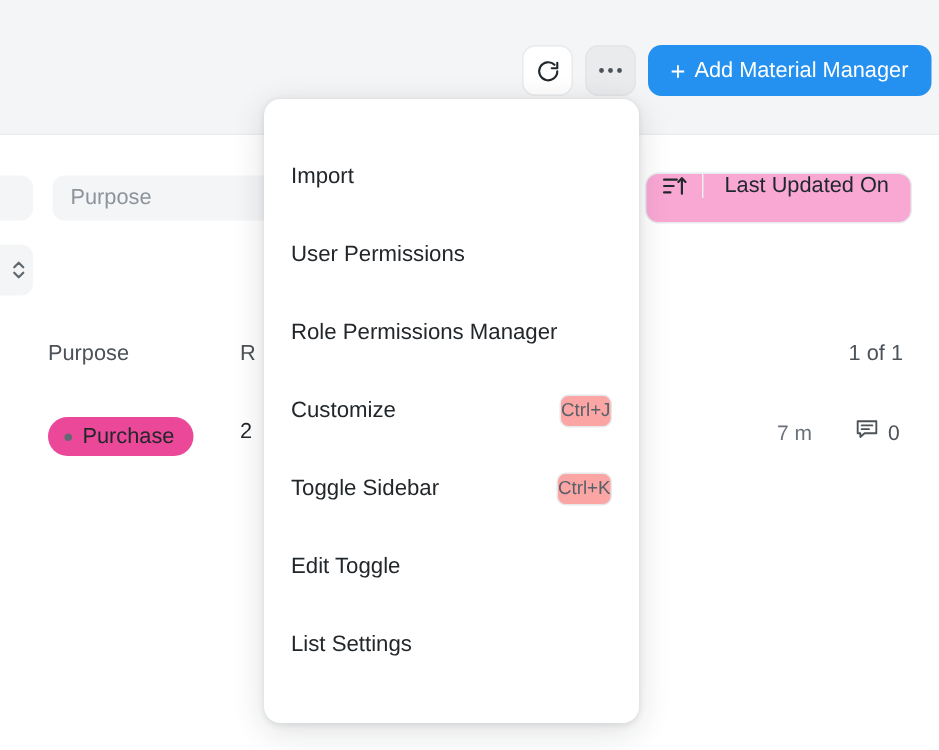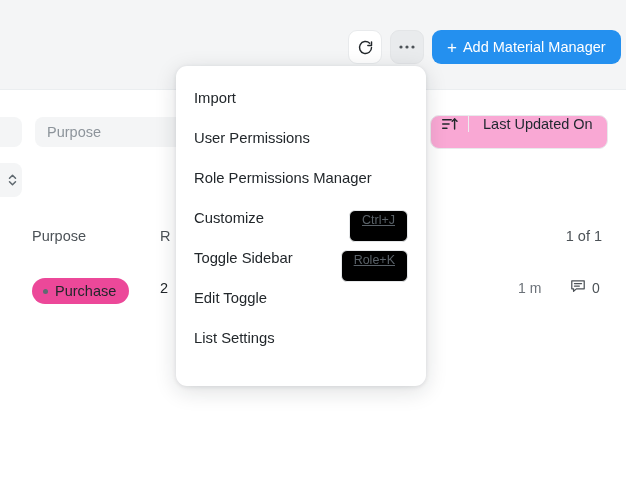--- a/index.html
+++ b/index.html
@@ -110,29 +110,28 @@
   }
 
   
   .menu {
     position: absolute; left: 176px; top: 66px; width: 250px;
     background: #ffffff; border-radius: 11px;
     box-shadow: 0 5px 22px rgba(23,30,38,0.14), 0 1px 4px rgba(23,30,38,0.10);
     padding: 16px 0 16px; z-index: 30;
   }
   .menu-item {
-    display: flex; justify-content: space-between;
-    height: 32px; padding: 0 18px; margin: 8px 0;
+    display: flex; align-items: center; justify-content: space-between;
+    height: 32px; padding: 0 18px; margin: 20px 0;
     font-size: 14.8px; color: #22272b; cursor: pointer; white-space: nowrap;
   }
   .kbd {
-    background: #000000; border: 1px solid #e6e8ea; border-radius: 6px;
-    padding: 3px 12px 4px; font-size: 12.5px; color: #596168; line-height: 1;
+    background: #fca5a5; border: 1px solid #e6e8ea; border-radius: 6px;
+    padding: 3px 0 4px; font-size: 12.5px; color: #596168; line-height: 1;
     font-family: "Liberation Sans", sans-serif;
-    text-decoration: underline;
   }
 </style>
 </head>
 <body>
 
 <div id="app">
 
   <div class="header-band"></div>
 
   <div class="toolbar">
@@ -195,21 +194,21 @@
     <div class="col-r-head">R</div>
     <div class="count-label">1 of 1</div>
   </div>
 
   <div class="list-row">
     <div class="pill">
       <span class="dot"></span>
       <span>Purchase</span>
     </div>
     <div class="row-num">2</div>
-    <div class="row-time">1 m</div>
+    <div class="row-time">7 m</div>
     <div class="row-comments">
       <span>
         <svg width="16" height="16" viewBox="0 0 18 18" fill="none" stroke="#4c5257" stroke-width="1.4" stroke-linecap="round" stroke-linejoin="round">
           <path d="M2 3.2h14v9H7.2L4 15v-2.8H2z"></path>
           <line x1="5" y1="6.3" x2="13" y2="6.3"></line>
           <line x1="5" y1="9.1" x2="10.5" y2="9.1"></line>
         </svg>
       </span>
       <span>0</span>
     </div>
@@ -224,21 +223,21 @@
     </div>
     <div class="menu-item">
       <span>Role Permissions Manager</span>
     </div>
     <div class="menu-item">
       <span>Customize</span>
       <span class="kbd">Ctrl+J</span>
     </div>
     <div class="menu-item">
       <span>Toggle Sidebar</span>
-      <span class="kbd">Role+K</span>
+      <span class="kbd">Ctrl+K</span>
     </div>
     <div class="menu-item">
       <span>Edit Toggle</span>
     </div>
     <div class="menu-item">
       <span>List Settings</span>
     </div>
   </div>
 
 </div>

